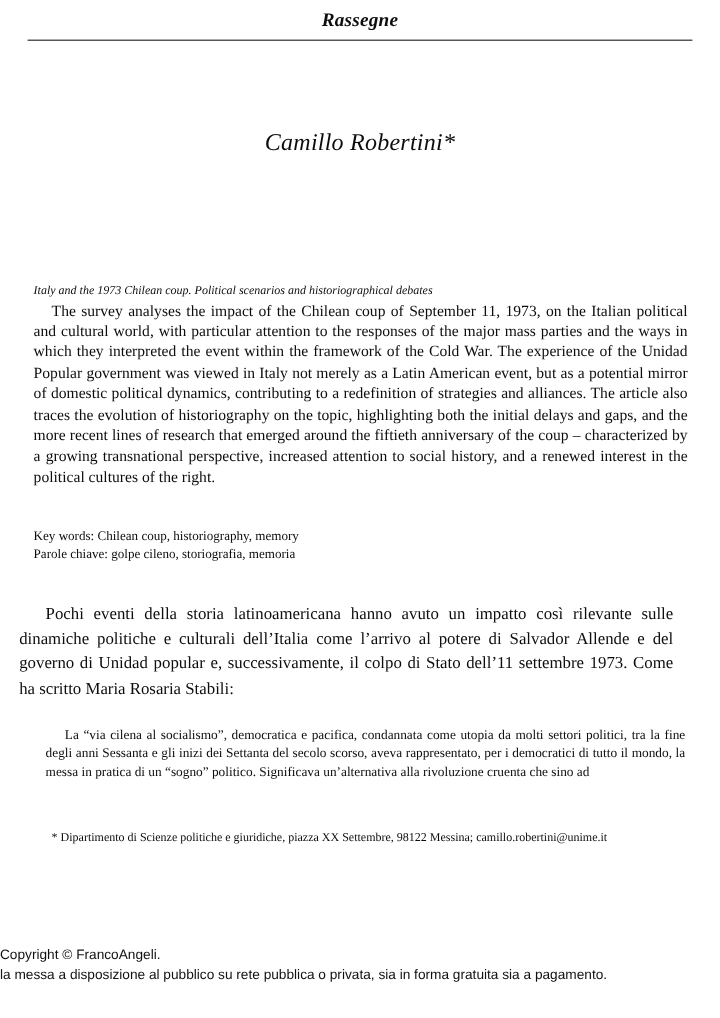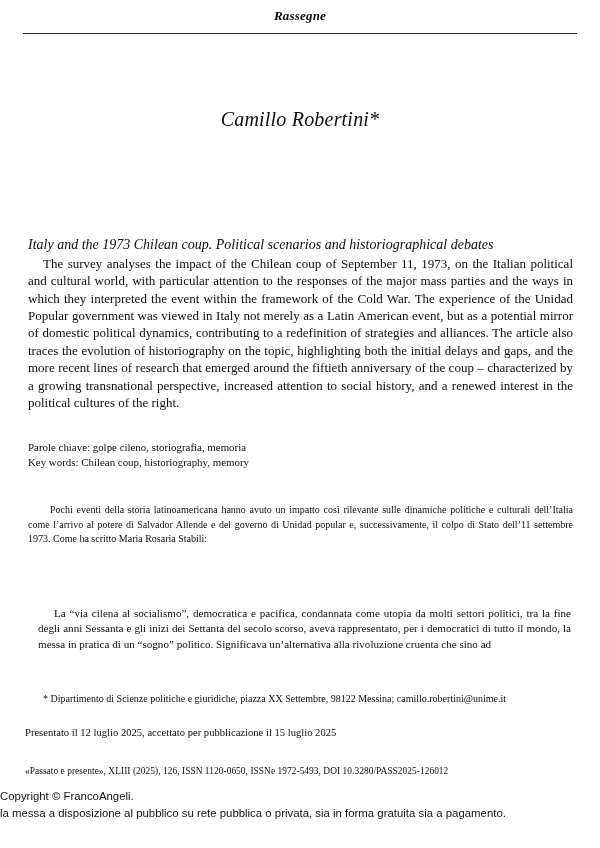--- a/index.html
+++ b/index.html
@@ -25,21 +25,21 @@
 
   
   .rubric-wrap {
     position: absolute;
     left: 23px;
     top: 8px;
     width: 554px;
     text-align: center;
   }
   .rubric {
-    font-size: 13px;
+    font-size: 16px;
     font-weight: bold;
     font-style: italic;
     letter-spacing: 0.2px;
     line-height: 1.25;
   }
   .rubric-rule {
     position: absolute;
     left: 23px;
     top: 33px;
     width: 554px;
@@ -73,21 +73,21 @@
   }
 
   
   .abstract {
     position: absolute;
     left: 28px;
     top: 236px;
     width: 545px;
   }
   .abstract-title {
-    font-size: 14px;
+    font-size: 10px;
     font-style: italic;
     line-height: 1.33;
     margin-bottom: 0.5px;
     white-space: nowrap;
   }
   .abstract-body {
     font-size: 13px;
     line-height: 1.335;
     text-align: justify;
     text-indent: 15px;
@@ -98,24 +98,24 @@
     left: 28px;
     top: 440px;
     width: 545px;
     font-size: 10.9px;
     line-height: 1.38;
   }
 
   
   .body-para {
     position: absolute;
-    left: 28px;
+    left: 16px;
     top: 503px;
     width: 545px;
-    font-size: 10px;
+    font-size: 14px;
     line-height: 1.47;
     text-align: justify;
     text-indent: 22px;
   }
 
   
   .quote {
     position: absolute;
     left: 38px;
     top: 606px;
@@ -184,32 +184,30 @@
   </div>
 
   <div class="author">Camillo Robertini*</div>
 
   <div class="abstract">
     <div class="abstract-title">Italy and the 1973 Chilean coup. Political scenarios and historiographical debates</div>
     <div class="abstract-body">The survey analyses the impact of the Chilean coup of September 11, 1973, on the Italian political and cultural world, with particular attention to the responses of the major mass parties and the ways in which they interpreted the event within the framework of the Cold War. The experience of the Unidad Popular government was viewed in Italy not merely as a Latin American event, but as a potential mirror of domestic political dynamics, contributing to a redefinition of strategies and alliances. The article also traces the evolution of historiography on the topic, highlighting both the initial delays and gaps, and the more recent lines of research that emerged around the fiftieth anniversary of the coup – characterized by a growing transnational perspective, increased attention to social history, and a renewed interest in the political cultures of the right.</div>
   </div>
 
   <div class="keywords">
+    <div>Key words: Chilean coup, historiography, memory</div>
     <div>Parole chiave: golpe cileno, storiografia, memoria</div>
-    <div>Key words: Chilean coup, historiography, memory</div>
   </div>
 
   <div class="body-para">Pochi eventi della storia latinoamericana hanno avuto un impatto così rilevante sulle dinamiche politiche e culturali dell’Italia come l’arrivo al potere di Salvador Allende e del governo di Unidad popular e, successivamente, il colpo di Stato dell’11 settembre 1973. Come ha scritto Maria Rosaria Stabili:</div>
 
   <div class="quote">La “via cilena al socialismo”, democratica e pacifica, condannata come utopia da molti settori politici, tra la fine degli anni Sessanta e gli inizi dei Settanta del secolo scorso, aveva rappresentato, per i democratici di tutto il mondo, la messa in pratica di un “sogno” politico. Significava un’alternativa alla rivoluzione cruenta che sino ad</div>
 
   <div class="footnote"><span>* Dipartimento di Scienze politiche e giuridiche, piazza XX Settembre, 98122 Messina;</span> <span>camillo.robertini@unime.it</span></div>
 
-  <div class="submission">Presentato il 12 luglio 2025, accettato per pubblicazione il 15 luglio 2025</div>
-
-  <div class="citation">«Passato e presente», XLIII (2025), 126, ISSN 1120-0650, ISSNe 1972-5493, DOI 10.3280/PASS2025-126012</div>
+
 
   <div class="copyright">
     <div>Copyright © FrancoAngeli.</div>
     <div>la messa a disposizione al pubblico su rete pubblica o privata, sia in forma gratuita sia a pagamento.</div>
   </div>
 
 </div>
 
 </body></html>

